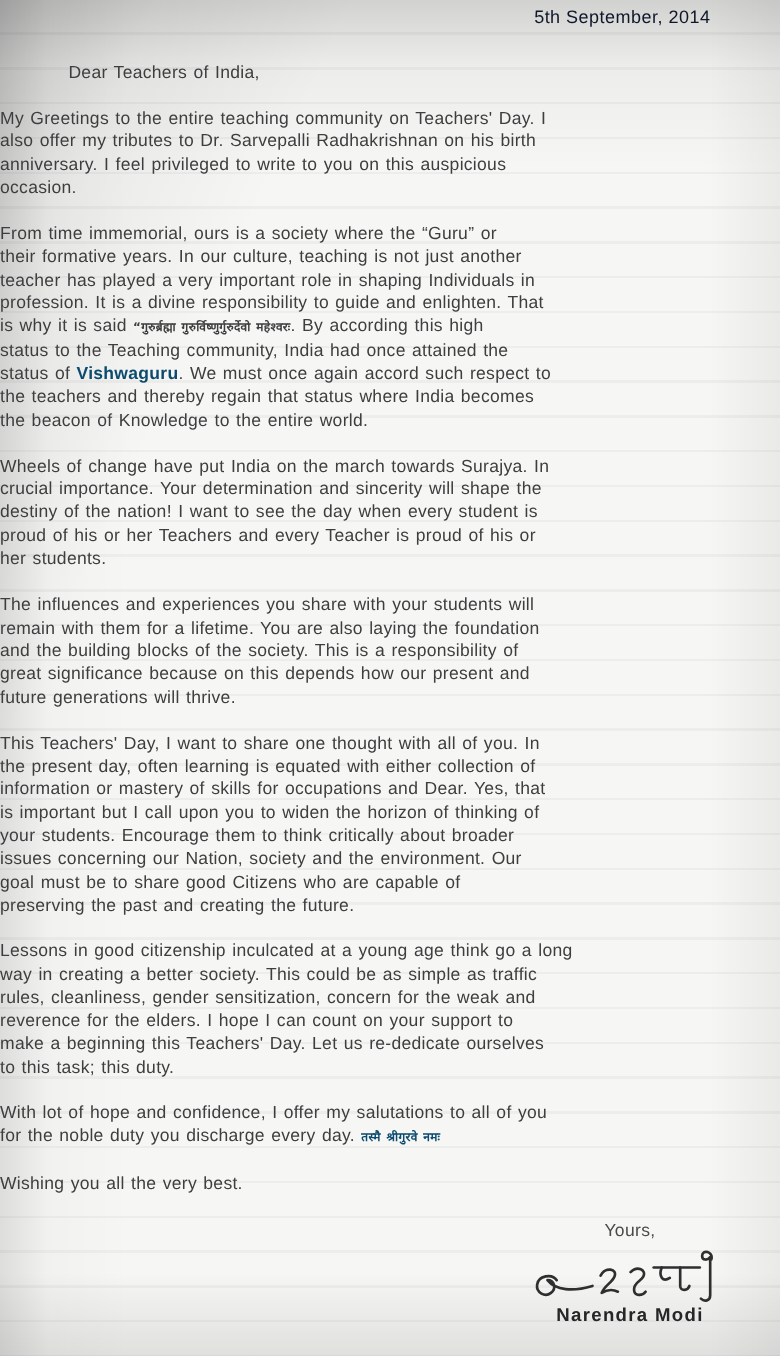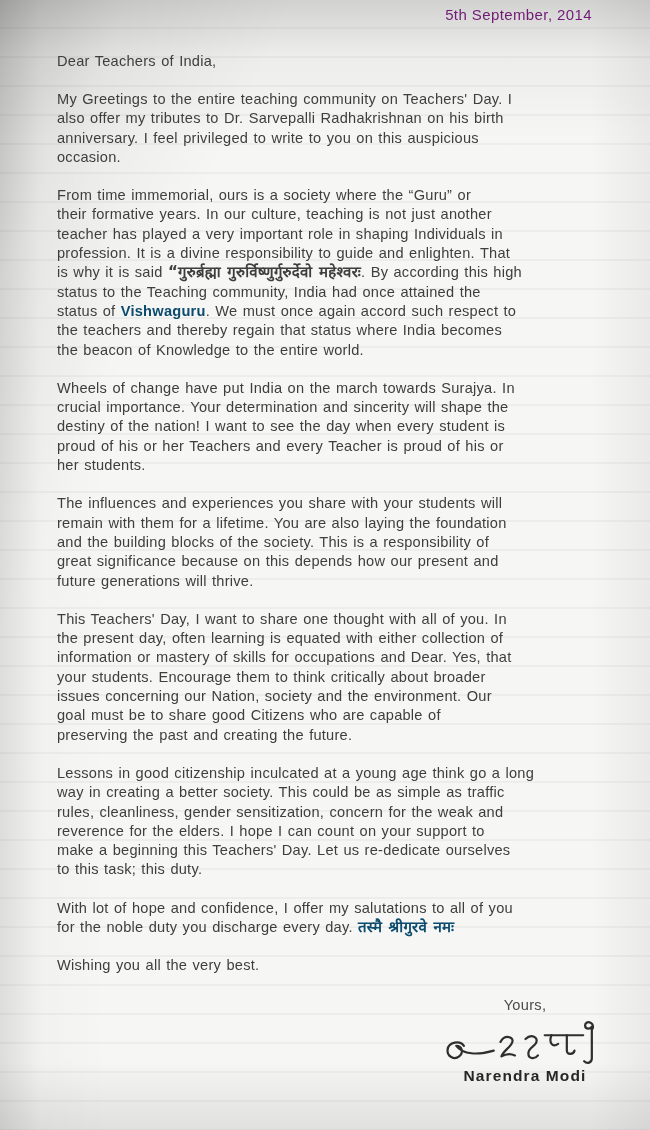--- a/index.html
+++ b/index.html
@@ -11,34 +11,34 @@
       linear-gradient(115deg, rgba(0,0,0,0.16), rgba(0,0,0,0.05) 120px, rgba(0,0,0,0) 270px),
       linear-gradient(180deg, rgba(0,0,0,0.15), rgba(0,0,0,0.04) 55px, rgba(0,0,0,0) 140px),
       linear-gradient(90deg, rgba(0,0,0,0.10), rgba(0,0,0,0.02) 40px, rgba(0,0,0,0) 110px),
       linear-gradient(0deg, rgba(0,0,0,0.09), rgba(0,0,0,0) 70px),
       linear-gradient(270deg, rgba(0,0,0,0.05), rgba(0,0,0,0) 60px),
       repeating-linear-gradient(180deg, rgba(0,0,0,0) 0px, rgba(0,0,0,0) 27px, rgba(70,70,70,0.05) 27px, rgba(70,70,70,0.05) 29px);
   }
   .letter{position:relative;width:650px;height:1130px;}
   .date{
     margin:0 58px 6px 0;padding-top:6px;text-align:right;
-    font-size:15px;line-height:18px;color:#701a75;letter-spacing:.4px;
+    font-size:15px;line-height:18px;color:#0f172a;letter-spacing:.4px;
   }
   .salutation{
     margin:28px 0 0 57px;
     font-size:14.6px;line-height:19px;color:#3e3e3e;letter-spacing:.25px;word-spacing:1px;
   }
-  .body-text{margin-left:57px;}
+  .body-text{}
   .para{margin-top:19px;}
   .line{
     font-size:14.6px;line-height:19.3px;color:#3e3e3e;
     letter-spacing:.25px;word-spacing:1px;white-space:nowrap;
   }
   .b{font-weight:700;color:#0c4a6e;}
-  .dev{font-weight:700;font-size:15px;font-family:"DejaVu Sans",sans-serif;}
+  .dev{font-weight:700;font-size:10px;font-family:"DejaVu Sans",sans-serif;}
   .sig-block{
     margin:20px 40px 0 0;
     display:flex;flex-direction:column;align-items:center;float:right;
   }
   .valediction{font-size:14.6px;line-height:18px;color:#4a4a4a;letter-spacing:.3px;}
   .sig-svg{display:block;margin-top:2px;}
   .signatory{
     margin-top:1px;font-size:15.5px;font-weight:700;color:#262626;letter-spacing:1.1px;
   }
 </style>
@@ -80,20 +80,21 @@
         <div class="line"><span>The influences and experiences you share with your students will</span></div>
         <div class="line"><span>remain with them for a lifetime. You are also laying the foundation</span></div>
         <div class="line"><span>and the building blocks of the society. This is a responsibility of</span></div>
         <div class="line"><span>great significance because on this depends how our present and</span></div>
         <div class="line"><span>future generations will thrive.</span></div>
       </div>
       <div class="para">
         <div class="line"><span>This Teachers' Day, I want to share one thought with all of you. In</span></div>
         <div class="line"><span>the present day, often learning is equated with either collection of</span></div>
         <div class="line"><span>information or mastery of skills for occupations and Dear. Yes, that</span></div>
+        <div class="line"><span>is important but I call upon you to widen the horizon of thinking of</span></div>
         <div class="line"><span>your students. Encourage them to think critically about broader</span></div>
         <div class="line"><span>issues concerning our Nation, society and the environment. Our</span></div>
         <div class="line"><span>goal must be to share good Citizens who are capable of</span></div>
         <div class="line"><span>preserving the past and creating the future.</span></div>
       </div>
       <div class="para">
         <div class="line"><span>Lessons in good citizenship inculcated at a young age think go a long</span></div>
         <div class="line"><span>way in creating a better society. This could be as simple as traffic</span></div>
         <div class="line"><span>rules, cleanliness, gender sensitization, concern for the weak and</span></div>
         <div class="line"><span>reverence for the elders. I hope I can count on your support to</span></div>

